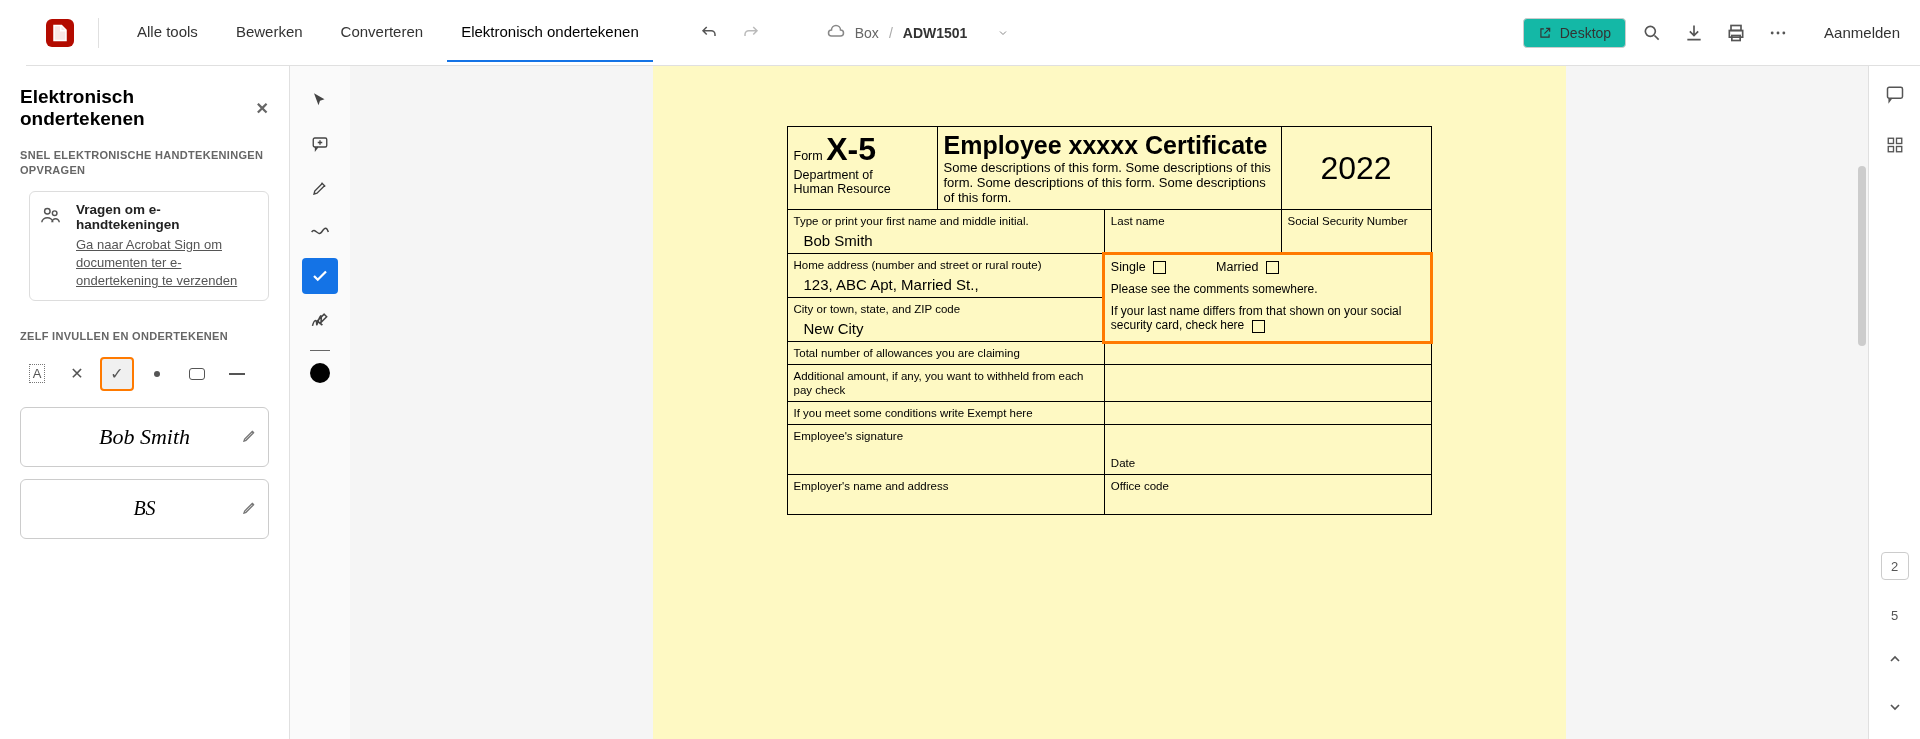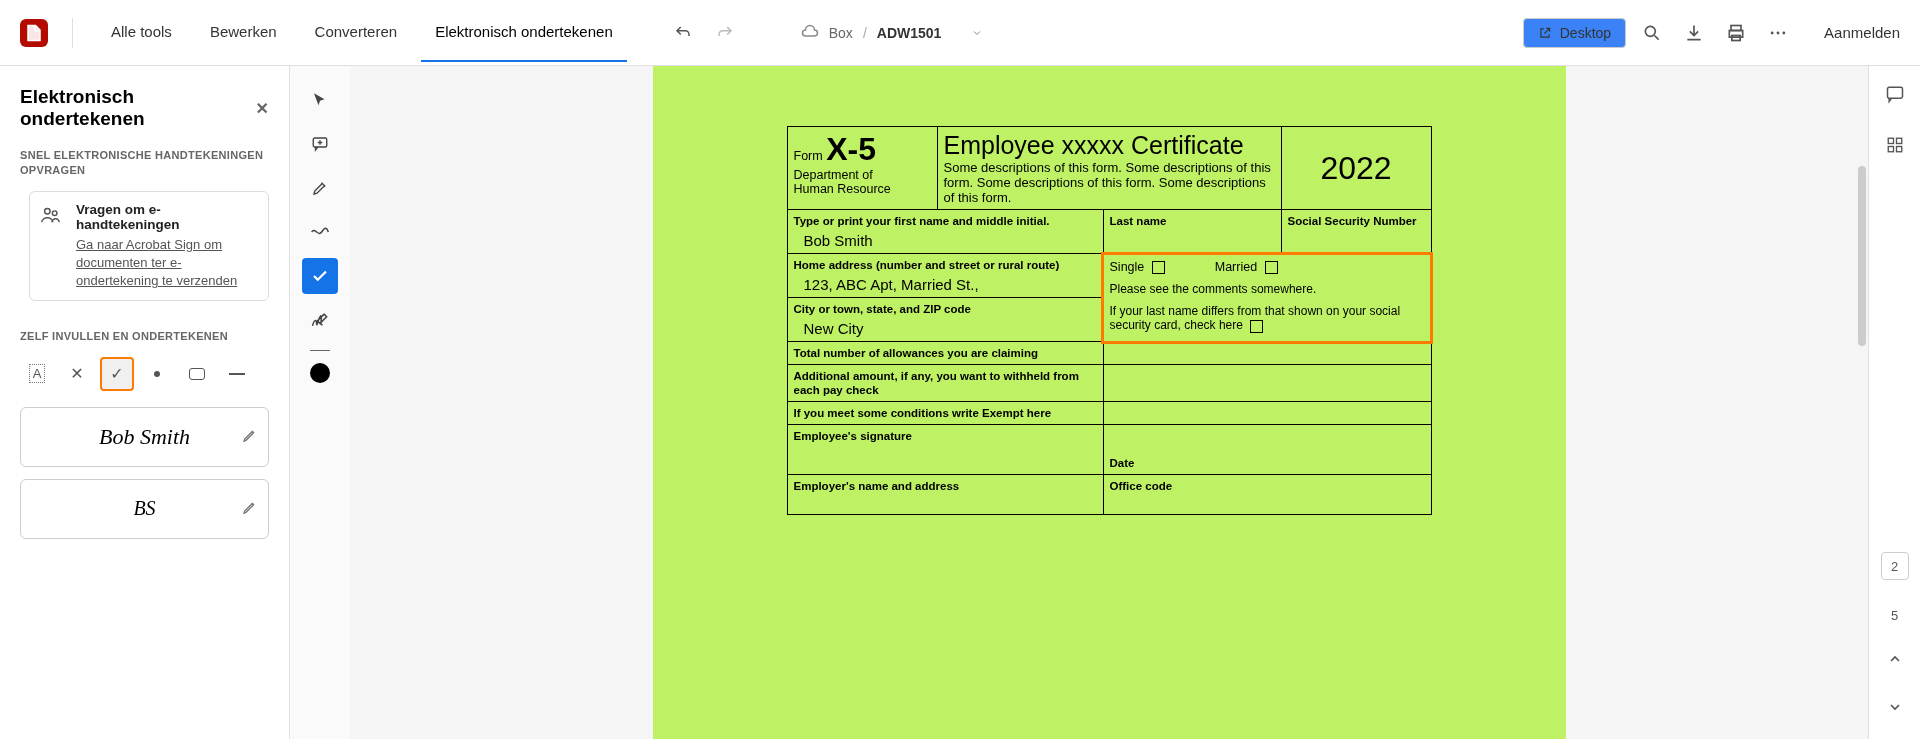--- a/index.html
+++ b/index.html
@@ -1,31 +1,31 @@
 <!DOCTYPE html>
 <html><head>
 <meta charset="utf-8">
 <style>
 * { box-sizing: border-box; margin: 0; padding: 0; font-family: -apple-system, BlinkMacSystemFont, "Segoe UI", sans-serif; }
 body { background: #fff; width: 1920px; height: 739px; overflow: hidden; position: relative; }
 
 
-.topbar { height: 66px; display: flex; align-items: center; border-bottom: 1px solid #e0e0e0; padding: 0 20px; gap: 10px; }
+.topbar { height: 66px; display: flex; align-items: center; border-bottom: 1px solid #e0e0e0; padding: 0 20px; gap: 10px; margin-left: 26px; }
 .app-logo { width: 28px; height: 28px; background: #b30b00; border-radius: 6px; display: flex; align-items: center; justify-content: center; }
 .app-logo svg { fill: #fff; }
 .vdiv { width: 1px; height: 30px; background: #e0e0e0; margin: 0 14px; }
 .maintab { font-size: 15px; color: #333; padding: 20px 14px; cursor: pointer; border-bottom: 2px solid transparent; }
 .maintab.active { border-bottom: 2px solid #1473e6; color: #000; }
 .topbar .spacer1 { width: 20px; }
 .icon-btn { width: 32px; height: 32px; display: flex; align-items: center; justify-content: center; cursor: pointer; border-radius: 4px; color: #555; }
 .breadcrumb-wrap { display: flex; align-items: center; margin-left: 50px; gap: 10px; color: #666; font-size: 14px; text-align: center; }
 .breadcrumb-wrap .slash { color: #aaa; }
 .breadcrumb-wrap .docname { font-weight: 600; color: #333; }
 .topbar .flex { flex: 1; }
-.desktop-btn { border: 1px solid #ccc; border-radius: 4px; padding: 6px 14px; font-size: 14px; color: #333; display: flex; align-items: center; gap: 8px; cursor: pointer; background: #3b82f6; }
+.desktop-btn { border: 1px solid #ccc; border-radius: 4px; padding: 6px 14px; font-size: 14px; color: #333; display: flex; align-items: center; gap: 8px; cursor: pointer; background: #14b8a6; }
 .signin { font-size: 15px; color: #333; cursor: pointer; margin-left: 20px; }
 
 
 .main { display: flex; height: calc(100% - 66px); }
 .leftpanel { width: 290px; border-right: 1px solid #e0e0e0; padding: 20px; background: #fff; }
 .leftpanel h2 { font-size: 19px; font-weight: 600; margin-bottom: 18px; display: flex; align-items: center; justify-content: space-between; }
 .leftpanel h2 .close { cursor: pointer; color: #666; font-size: 16px; }
 .section-label { font-size: 11px; font-weight: 600; color: #666; letter-spacing: 0.3px; margin-bottom: 12px; text-transform: uppercase; line-height: 1.4; }
 .request-card { border: 1px solid #ddd; border-radius: 6px; padding: 10px; display: flex; gap: 12px; margin-bottom: 28px; margin-left: 9px; }
 .request-card .icn { width: 24px; flex-shrink: 0; color: #555; padding-top: 2px; }
@@ -44,27 +44,27 @@
 
 
 .toolstrip { width: 60px; background: #fafafa; display: flex; flex-direction: column; align-items: center; padding: 16px 0; gap: 8px; }
 .tool { width: 36px; height: 36px; display: flex; align-items: center; justify-content: center; cursor: pointer; border-radius: 4px; color: #444; }
 .tool.active { background: #1473e6; color: #fff; }
 .tool-divider { width: 20px; height: 1px; background: #666; margin: 4px 0; }
 .color-swatch { width: 20px; height: 20px; background: #000; border-radius: 50%; cursor: pointer; }
 
 
 .docarea { flex: 1; background: #f5f5f5; display: flex; justify-content: center; padding-top: 0; overflow: auto; position: relative; }
-.page { width: 913px; background: #bef264; margin-top: 0; padding: 60px 0 40px; }
+.page { width: 913px; background: #fef9c3; margin-top: 0; padding: 60px 0 40px; }
 .form-table { width: 645px; margin: 0 auto; border-collapse: collapse; font-size: 13px; }
 .form-table td { border: 1px solid #000; padding: 4px 6px; vertical-align: top; font-size: 12.5px; }
 .form-table .form-code { font-size: 32px; font-weight: 700; }
-.form-table .form-title-big { font-size: 25px; font-weight: 400; }
+.form-table .form-title-big { font-size: 25px; font-weight: 700; }
 .form-table .year { font-size: 32px; font-weight: 400; text-align: center; }
-.form-table .small-label { font-size: 11.5px; font-weight: bold; }
+.form-table .small-label { font-size: 11.5px; }
 .form-table .field-value { font-size: 15px; padding: 4px 0 0 10px; }
 .checkbox-fake { display: inline-block; width: 13px; height: 13px; border: 1.5px solid #000; vertical-align: middle; margin-left: 4px; }
 .highlight-box { outline: 3px solid #ff7a00; outline-offset: -1px; }
 .scrollbar-fake { position: absolute; right: 2px; top: 100px; width: 8px; height: 180px; background: #ccc; border-radius: 4px; }
 
 
 .rightrail { width: 52px; border-left: 1px solid #e0e0e0; display: flex; flex-direction: column; align-items: center; padding-top: 18px; gap: 28px; }
 .rail-icon { color: #555; cursor: pointer; }
 .rightrail .flex { flex: 1; }
 .page-indicator { width: 28px; height: 28px; border: 1px solid #ccc; border-radius: 4px; display: flex; align-items: center; justify-content: center; font-size: 13px; color: #555; }

